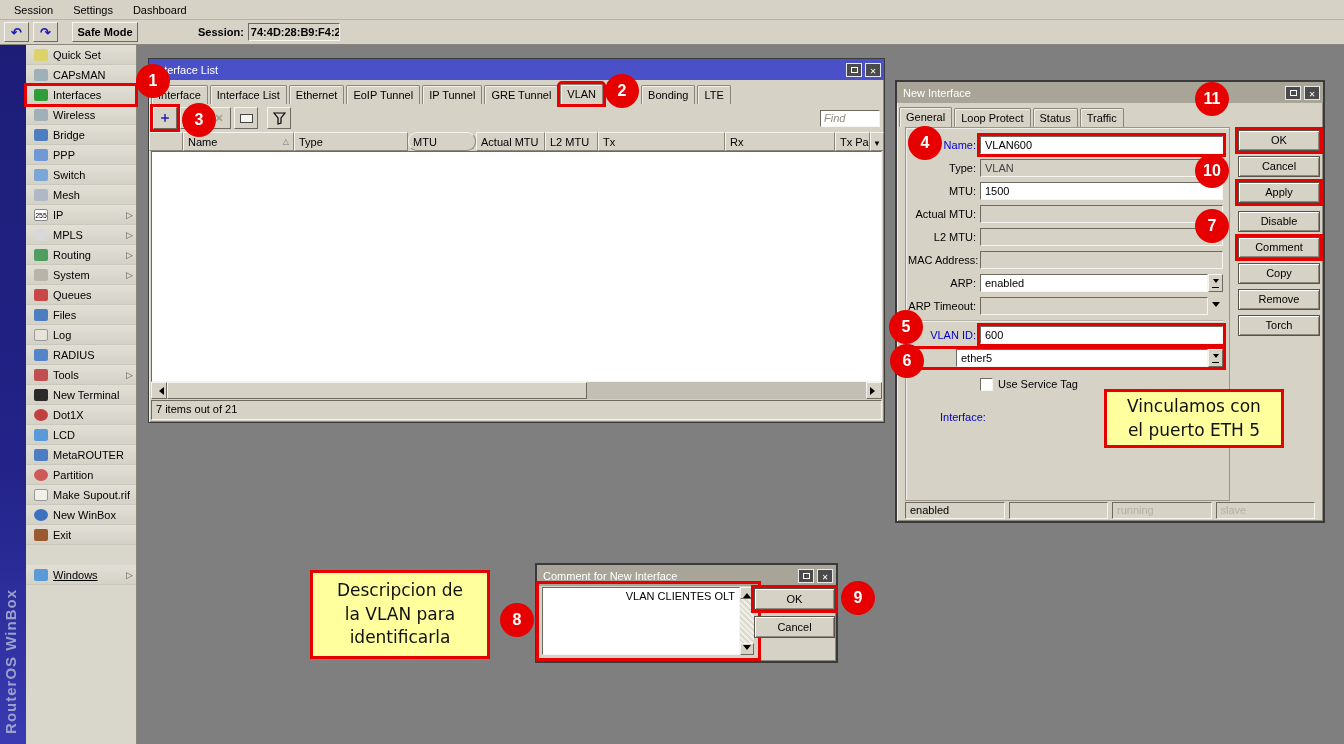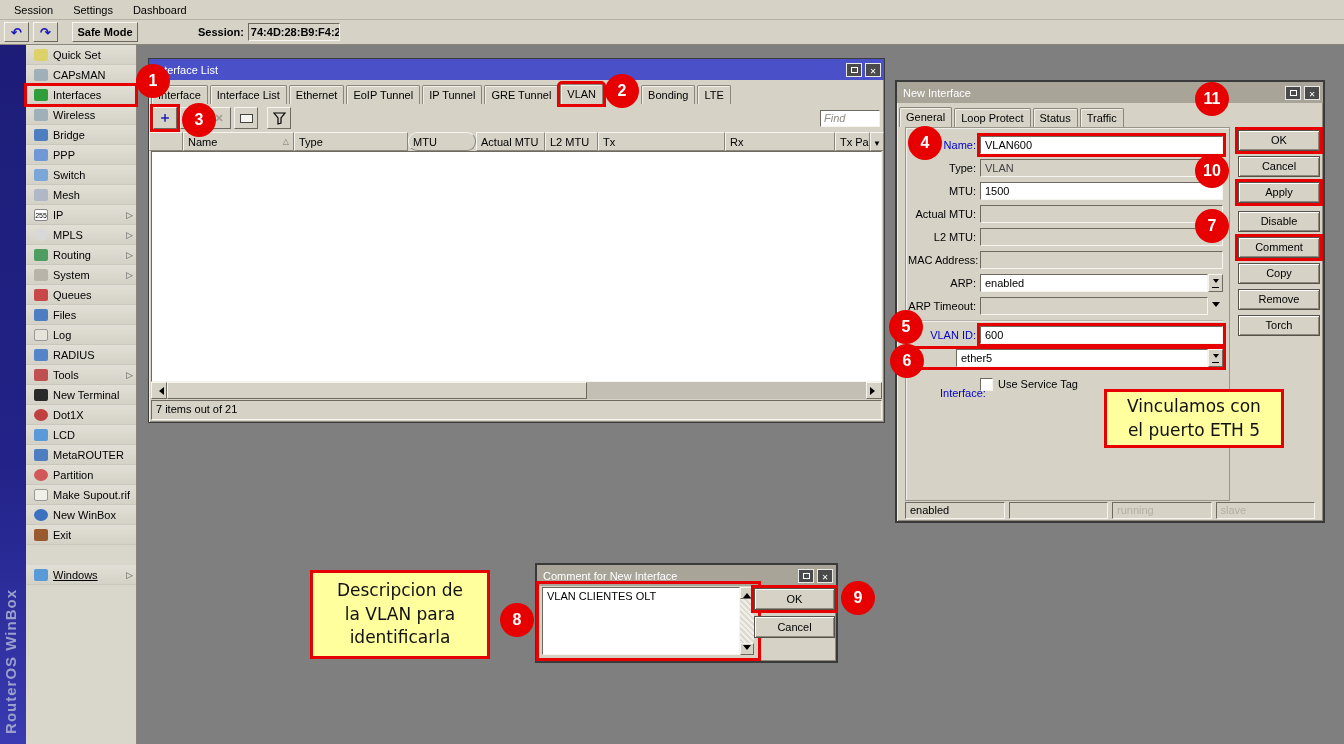--- a/index.html
+++ b/index.html
@@ -103,21 +103,21 @@
   .btn-col { position:absolute; left:341px; top:3px; width:82px; display:flex; flex-direction:column; }
   .btn { height:21px; margin-bottom:5px; text-align:center; line-height:19px; border:1px solid #56524a; box-shadow:inset 1px 1px 0 #fff, inset -1px -1px 0 #8d897e; background:#d6d2c6; cursor:default; }
   .btn.group-gap { margin-top:3px; }
   .ni-status { height:20px; display:flex; gap:4px; padding:1px 8px 2px 8px; flex:none; }
   .ni-cell { flex:1; border:1px solid; border-color:#6e6a60 #f5f4ef #f5f4ef #6e6a60; padding:1px 4px; white-space:nowrap; overflow:hidden; }
   .ni-cell.dim { color:#b3b0a6; }
 
   
   .dlg { border:2px solid #3a3a3a; }
   .cmt-body { position:relative; flex:1; }
-  .cmt-text { position:absolute; left:5px; top:1px; width:198px; height:68px; background:#fff; border:1px solid; border-color:#6e6a60 #f5f4ef #f5f4ef #6e6a60; padding:2px 4px; }
+  .cmt-text { position:absolute; left:5px; top:1px; width:198px; height:68px; background:#fff; border:1px solid; border-color:#6e6a60 #f5f4ef #f5f4ef #6e6a60; padding:2px 4px;text-align:right; }
   .cmt-scroll { position:absolute; left:203px; top:1px; width:14px; height:68px; background:repeating-linear-gradient(45deg,#efeee8 0 2px,#dcd9cf 2px 4px); display:flex; flex-direction:column; justify-content:space-between; }
   .vsc-btn { width:14px; height:12px; display:flex; align-items:center; justify-content:center; }
   .cmt-redbox { position:absolute; left:2px; top:-2px; width:219px; height:74px; outline:3px solid #e60000; pointer-events:none; }
   .cmt-ok { position:absolute; left:217px; top:2px; width:81px; height:22px; line-height:20px; }
   .cmt-cancel { position:absolute; left:217px; top:30px; width:81px; height:22px; line-height:20px; }
 
   
   .circ { position:absolute; width:34px; height:34px; border-radius:50%; background:#e60000; color:#fff; font:bold 16px "Liberation Sans",sans-serif; display:flex; align-items:center; justify-content:center; z-index:60; }
   .note { position:absolute; background:#ffff9e; border:3px solid #e60000; color:#111; font:17px "DejaVu Sans",sans-serif; display:flex; align-items:center; justify-content:center; text-align:center; z-index:40; line-height:1.4; padding:14px; }
 </style>
@@ -402,21 +402,21 @@
         </div>
         <div class="frow redbox" style="padding-left:48px;">
           <div class="combo">
             <div class="finput white">ether5</div>
             <div class="combo-btn raised">
                 <span class="cb-tri"></span>
                 <span class="cb-bar"></span>
               </div>
           </div>
         </div>
-        <span class="flabel blue" style="position:absolute; left:2px; top:259px; width:72px; display:inline-block;padding-left:32px;">Interface:</span>
+        <span class="flabel blue" style="position:absolute; left:2px; top:283px; width:72px; display:inline-block;padding-left:32px;">Interface:</span>
         <div class="frow" style="margin-top:8px;">
           <span class="flabel"></span>
           <span class="checkbox"></span>
           <span>Use Service Tag</span>
         </div>
       </div>
       <div class="btn-col">
         <div class="btn redbox">OK</div>
         <div class="btn">Cancel</div>
         <div class="btn redbox">Apply</div>

